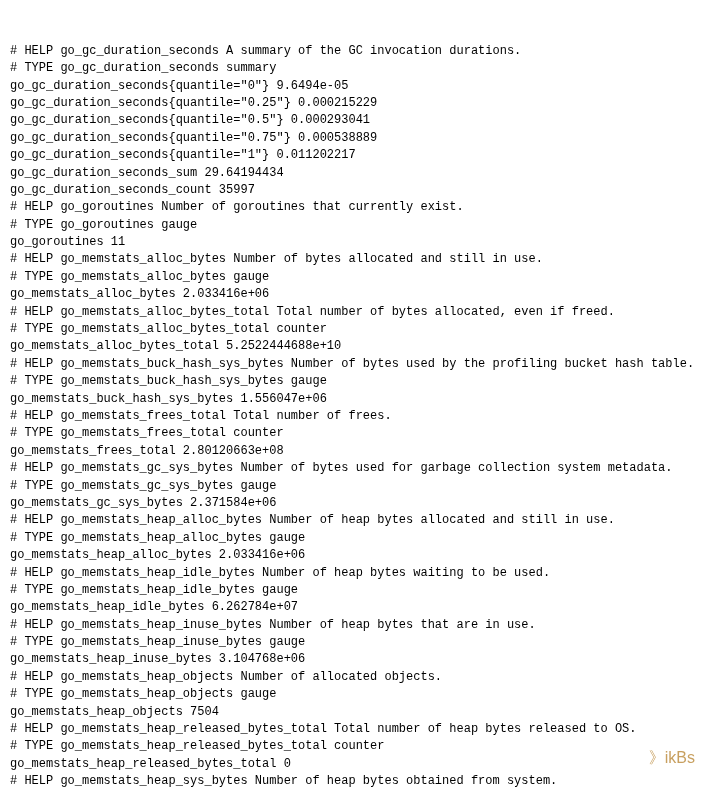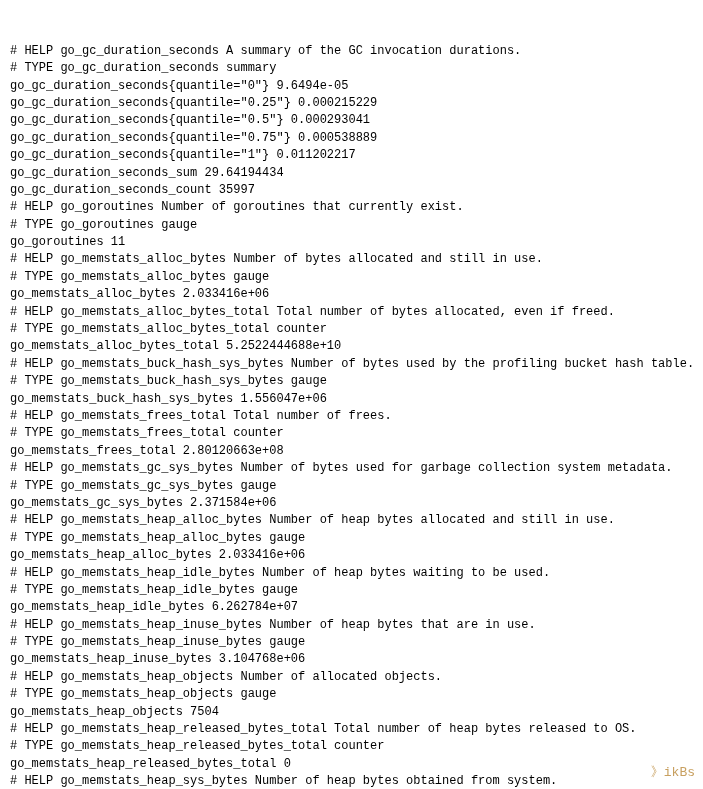--- a/index.html
+++ b/index.html
@@ -16,25 +16,25 @@
       min-height: 789px;
       overflow-x: hidden;
     }
     .content-area {
       padding: 8px 10px 8px 10px;
       white-space: pre;
       line-height: 1.45;
     }
     .watermark {
       position: fixed;
-      bottom: 8px;
+      bottom: 20px;
       right: 8px;
       color: #c8a060;
-      font-size: 13px;
-      font-family: Liberation Mono, monospace;
+      font-size: 16px;
+      font-family: Liberation Sans, sans-serif;
     }
   </style>
 </head>
 <body>
 
 <div class="content-area">
   <div id="lines-container"><div># HELP go_gc_duration_seconds A summary of the GC invocation durations.</div><div># TYPE go_gc_duration_seconds summary</div><div>go_gc_duration_seconds{quantile="0"} 9.6494e-05</div><div>go_gc_duration_seconds{quantile="0.25"} 0.000215229</div><div>go_gc_duration_seconds{quantile="0.5"} 0.000293041</div><div>go_gc_duration_seconds{quantile="0.75"} 0.000538889</div><div>go_gc_duration_seconds{quantile="1"} 0.011202217</div><div>go_gc_duration_seconds_sum 29.64194434</div><div>go_gc_duration_seconds_count 35997</div><div># HELP go_goroutines Number of goroutines that currently exist.</div><div># TYPE go_goroutines gauge</div><div>go_goroutines 11</div><div># HELP go_memstats_alloc_bytes Number of bytes allocated and still in use.</div><div># TYPE go_memstats_alloc_bytes gauge</div><div>go_memstats_alloc_bytes 2.033416e+06</div><div># HELP go_memstats_alloc_bytes_total Total number of bytes allocated, even if freed.</div><div># TYPE go_memstats_alloc_bytes_total counter</div><div>go_memstats_alloc_bytes_total 5.2522444688e+10</div><div># HELP go_memstats_buck_hash_sys_bytes Number of bytes used by the profiling bucket hash table.</div><div># TYPE go_memstats_buck_hash_sys_bytes gauge</div><div>go_memstats_buck_hash_sys_bytes 1.556047e+06</div><div># HELP go_memstats_frees_total Total number of frees.</div><div># TYPE go_memstats_frees_total counter</div><div>go_memstats_frees_total 2.80120663e+08</div><div># HELP go_memstats_gc_sys_bytes Number of bytes used for garbage collection system metadata.</div><div># TYPE go_memstats_gc_sys_bytes gauge</div><div>go_memstats_gc_sys_bytes 2.371584e+06</div><div># HELP go_memstats_heap_alloc_bytes Number of heap bytes allocated and still in use.</div><div># TYPE go_memstats_heap_alloc_bytes gauge</div><div>go_memstats_heap_alloc_bytes 2.033416e+06</div><div># HELP go_memstats_heap_idle_bytes Number of heap bytes waiting to be used.</div><div># TYPE go_memstats_heap_idle_bytes gauge</div><div>go_memstats_heap_idle_bytes 6.262784e+07</div><div># HELP go_memstats_heap_inuse_bytes Number of heap bytes that are in use.</div><div># TYPE go_memstats_heap_inuse_bytes gauge</div><div>go_memstats_heap_inuse_bytes 3.104768e+06</div><div># HELP go_memstats_heap_objects Number of allocated objects.</div><div># TYPE go_memstats_heap_objects gauge</div><div>go_memstats_heap_objects 7504</div><div># HELP go_memstats_heap_released_bytes_total Total number of heap bytes released to OS.</div><div># TYPE go_memstats_heap_released_bytes_total counter</div><div>go_memstats_heap_released_bytes_total 0</div><div># HELP go_memstats_heap_sys_bytes Number of heap bytes obtained from system.</div></div>
 </div>
 
 <div class="watermark">》ikBs</div>

